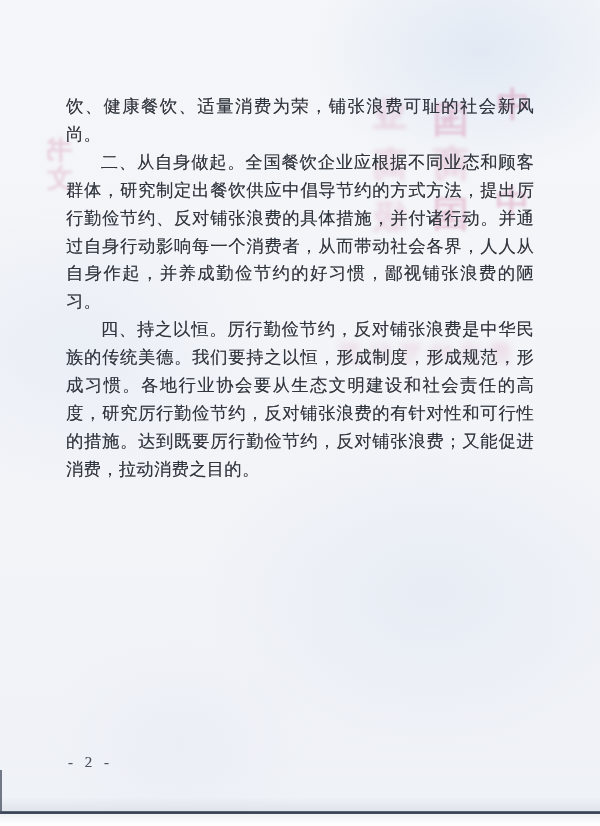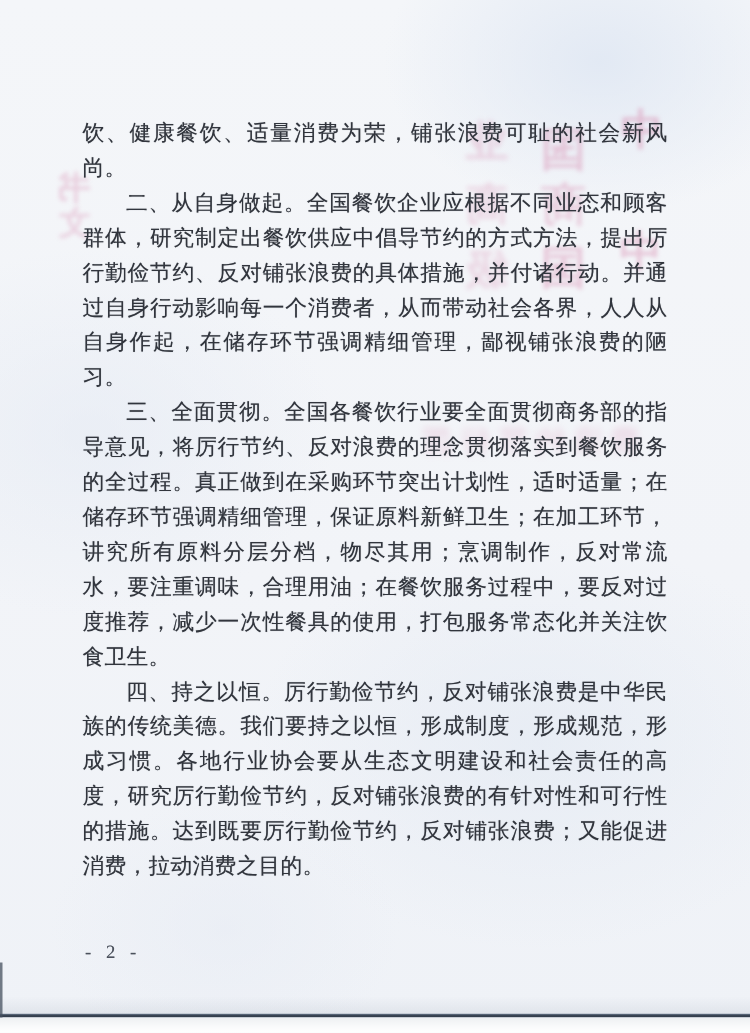--- a/index.html
+++ b/index.html
@@ -88,22 +88,21 @@
       <span class="wm-glyph" style="left: 338px; top: 342px; font-size: 24px; filter: blur(3px); opacity: 0.28; color: rgb(216, 143, 178);">厉</span>
       <span class="wm-glyph" style="left: 368px; top: 342px; font-size: 24px; filter: blur(3px); opacity: 0.28; color: rgb(216, 143, 178);">行</span>
       <span class="wm-glyph" style="left: 398px; top: 342px; font-size: 24px; filter: blur(3px); opacity: 0.26; color: rgb(216, 143, 178);">节</span>
       <span class="wm-glyph" style="left: 428px; top: 342px; font-size: 24px; filter: blur(3px); opacity: 0.26; color: rgb(216, 143, 178);">约</span>
       <span class="wm-glyph" style="left: 458px; top: 342px; font-size: 24px; filter: blur(3px); opacity: 0.24; color: rgb(216, 143, 178);">浪</span>
       <span class="wm-glyph" style="left: 488px; top: 342px; font-size: 24px; filter: blur(3px); opacity: 0.24; color: rgb(216, 143, 178);">费</span>
     </div>
 
   <div class="content" id="content">
       <p class="para">饮、健康餐饮、适量消费为荣，铺张浪费可耻的社会新风尚。</p>
-      <p class="para indent">二、从自身做起。全国餐饮企业应根据不同业态和顾客群体，研究制定出餐饮供应中倡导节约的方式方法，提出厉行勤俭节约、反对铺张浪费的具体措施，并付诸行动。并通过自身行动影响每一个消费者，从而带动社会各界，人人从自身作起，在储存环节强调精细管理，鄙视铺张浪费的陋习。</p>
-      <p class="para indent">三、全面贯彻。全国各餐饮行业要全面贯彻商务部的指导意见，将厉行节约、反对浪费的理念贯彻落实到餐饮服务的全过程。真正做到在采购环节突出计划性，适时适量；在储存环节强调精细管理，保证原料新鲜卫生；在加工环节，讲究所有原料分层分档，物尽其用；烹调制作，反对常流水，要注重调味，合理用油；在餐饮服务过程中，要反对过度推荐，减少一次性餐具的使用，打包服务常态化并关注饮食卫生。</p>
+      <p class="para indent">二、从自身做起。全国餐饮企业应根据不同业态和顾客群体，研究制定出餐饮供应中倡导节约的方式方法，提出厉行勤俭节约、反对铺张浪费的具体措施，并付诸行动。并通过自身行动影响每一个消费者，从而带动社会各界，人人从自身作起，并养成勤俭节约的好习惯，鄙视铺张浪费的陋习。</p>
       <p class="para indent">四、持之以恒。厉行勤俭节约，反对铺张浪费是中华民族的传统美德。我们要持之以恒，形成制度，形成规范，形成习惯。各地行业协会要从生态文明建设和社会责任的高度，研究厉行勤俭节约，反对铺张浪费的有针对性和可行性的措施。达到既要厉行勤俭节约，反对铺张浪费；又能促进消费，拉动消费之目的。</p>
     </div>
 
   <div class="page-number">- 2 -</div>
 
   <div class="edge-shadow-bottom"></div>
   <div class="edge-line-bottom"></div>
   <div class="below-page-strip"></div>
   <div class="edge-line-left"></div>
 

